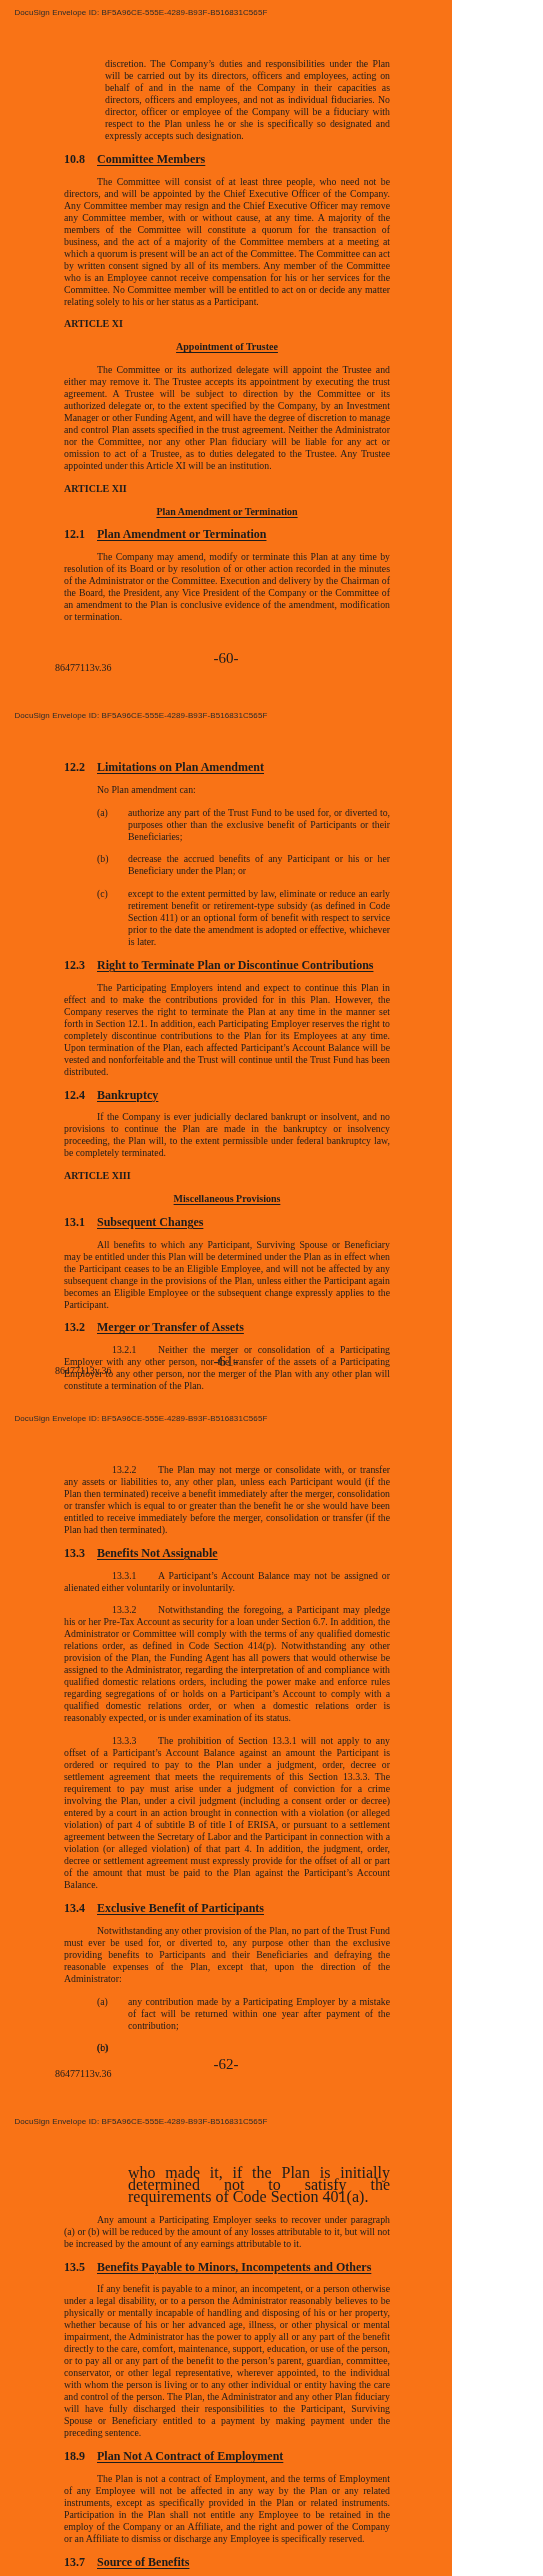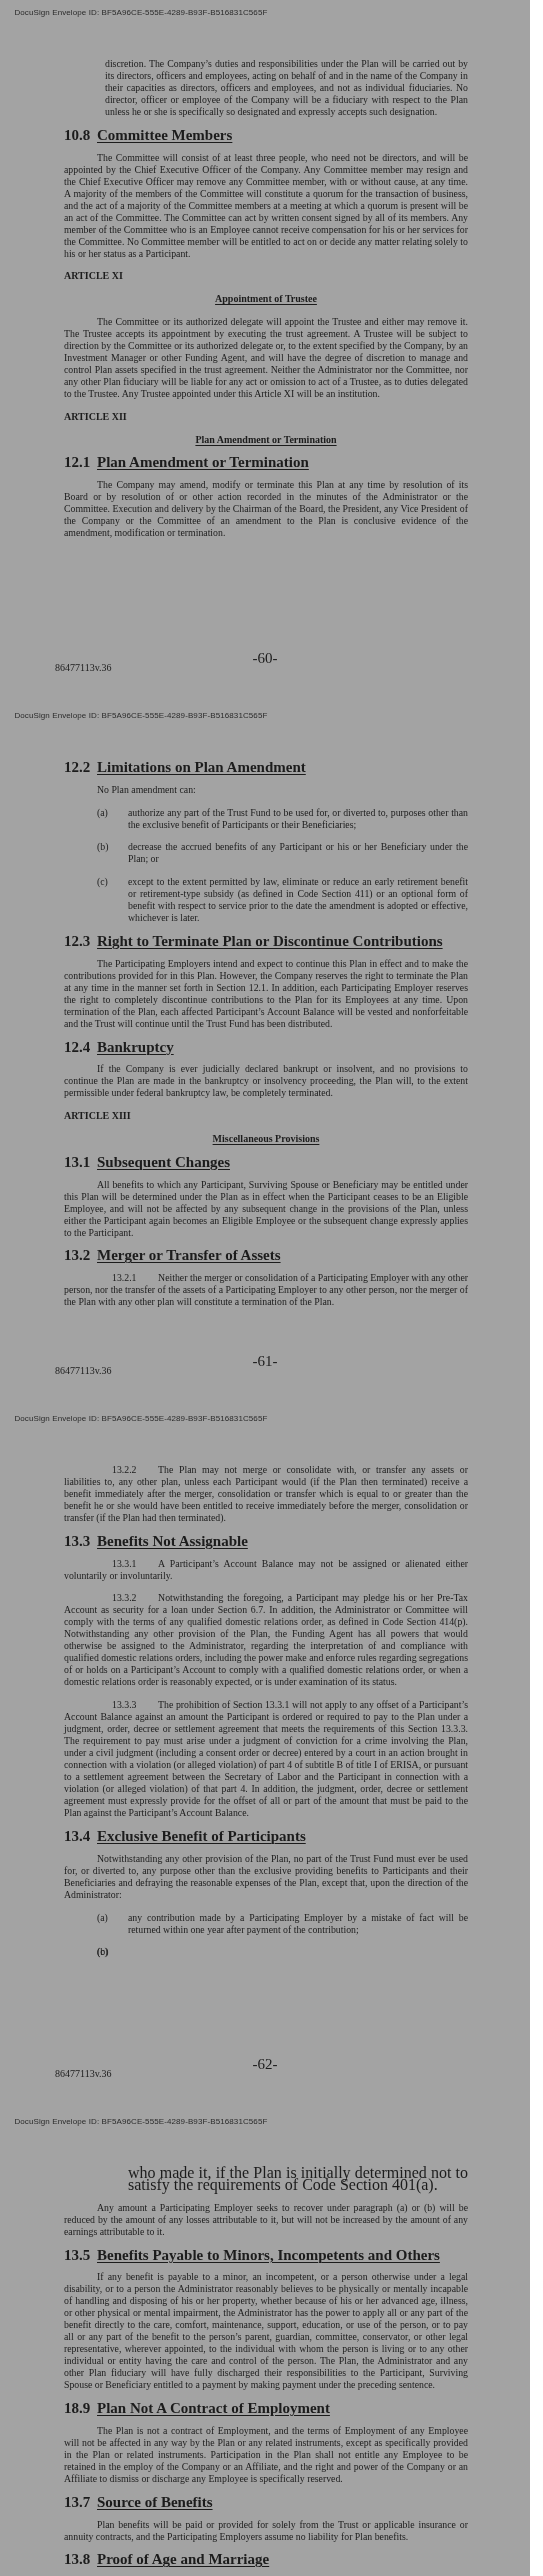--- a/index.html
+++ b/index.html
@@ -9,23 +9,23 @@
   }
   body {
     width: 544px;
     font-family: "Liberation Serif", serif;
     color: #1c1c1c;
   }
   #doc { width: 544px; }
 
   .page {
     position: relative;
-    width: 530px;
+    width: 452px;
     height: 703px;
-    background: #a3a3a3;
+    background: #f97316;
     overflow: hidden;
   }
 
   .ds-header {
     position: absolute;
     left: 14.4px;
     top: 8.2px;
     font-family: "Liberation Sans", sans-serif;
     font-size: 8px;
     color: #2b2b2b;
@@ -39,21 +39,21 @@
   .para {
     font-size: 9.8px;
     line-height: 12px;
     text-align: justify;
     margin: 0 0 10.8px 0;
     text-indent: 33px;
   }
   .para.cont { text-indent: 0; margin-left: 41px; }
 
   .h2 {
-    font-size: 15px;
+    font-size: 12px;
     line-height: 12px;
     font-weight: bold;
     margin: 0 0 10.8px 0;
     white-space: nowrap;
   }
   .h2-num { display: inline-block; width: 33px; }
   .h2-title {
     text-decoration: underline;
     text-decoration-thickness: 0.8px;
     text-underline-offset: 1.5px;

